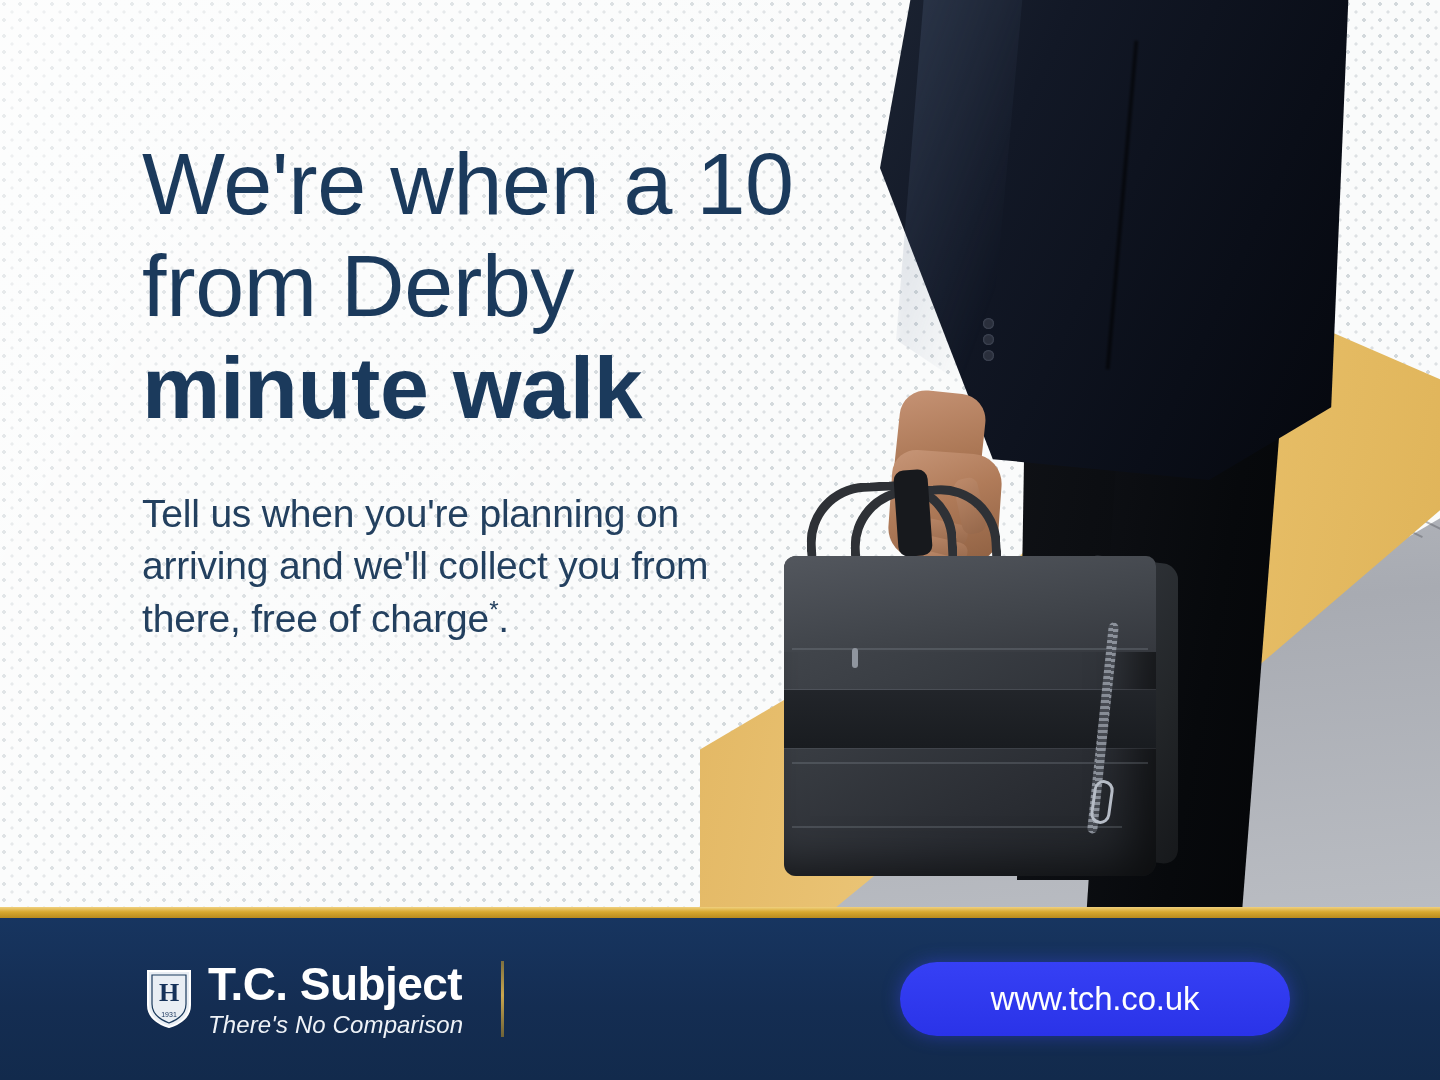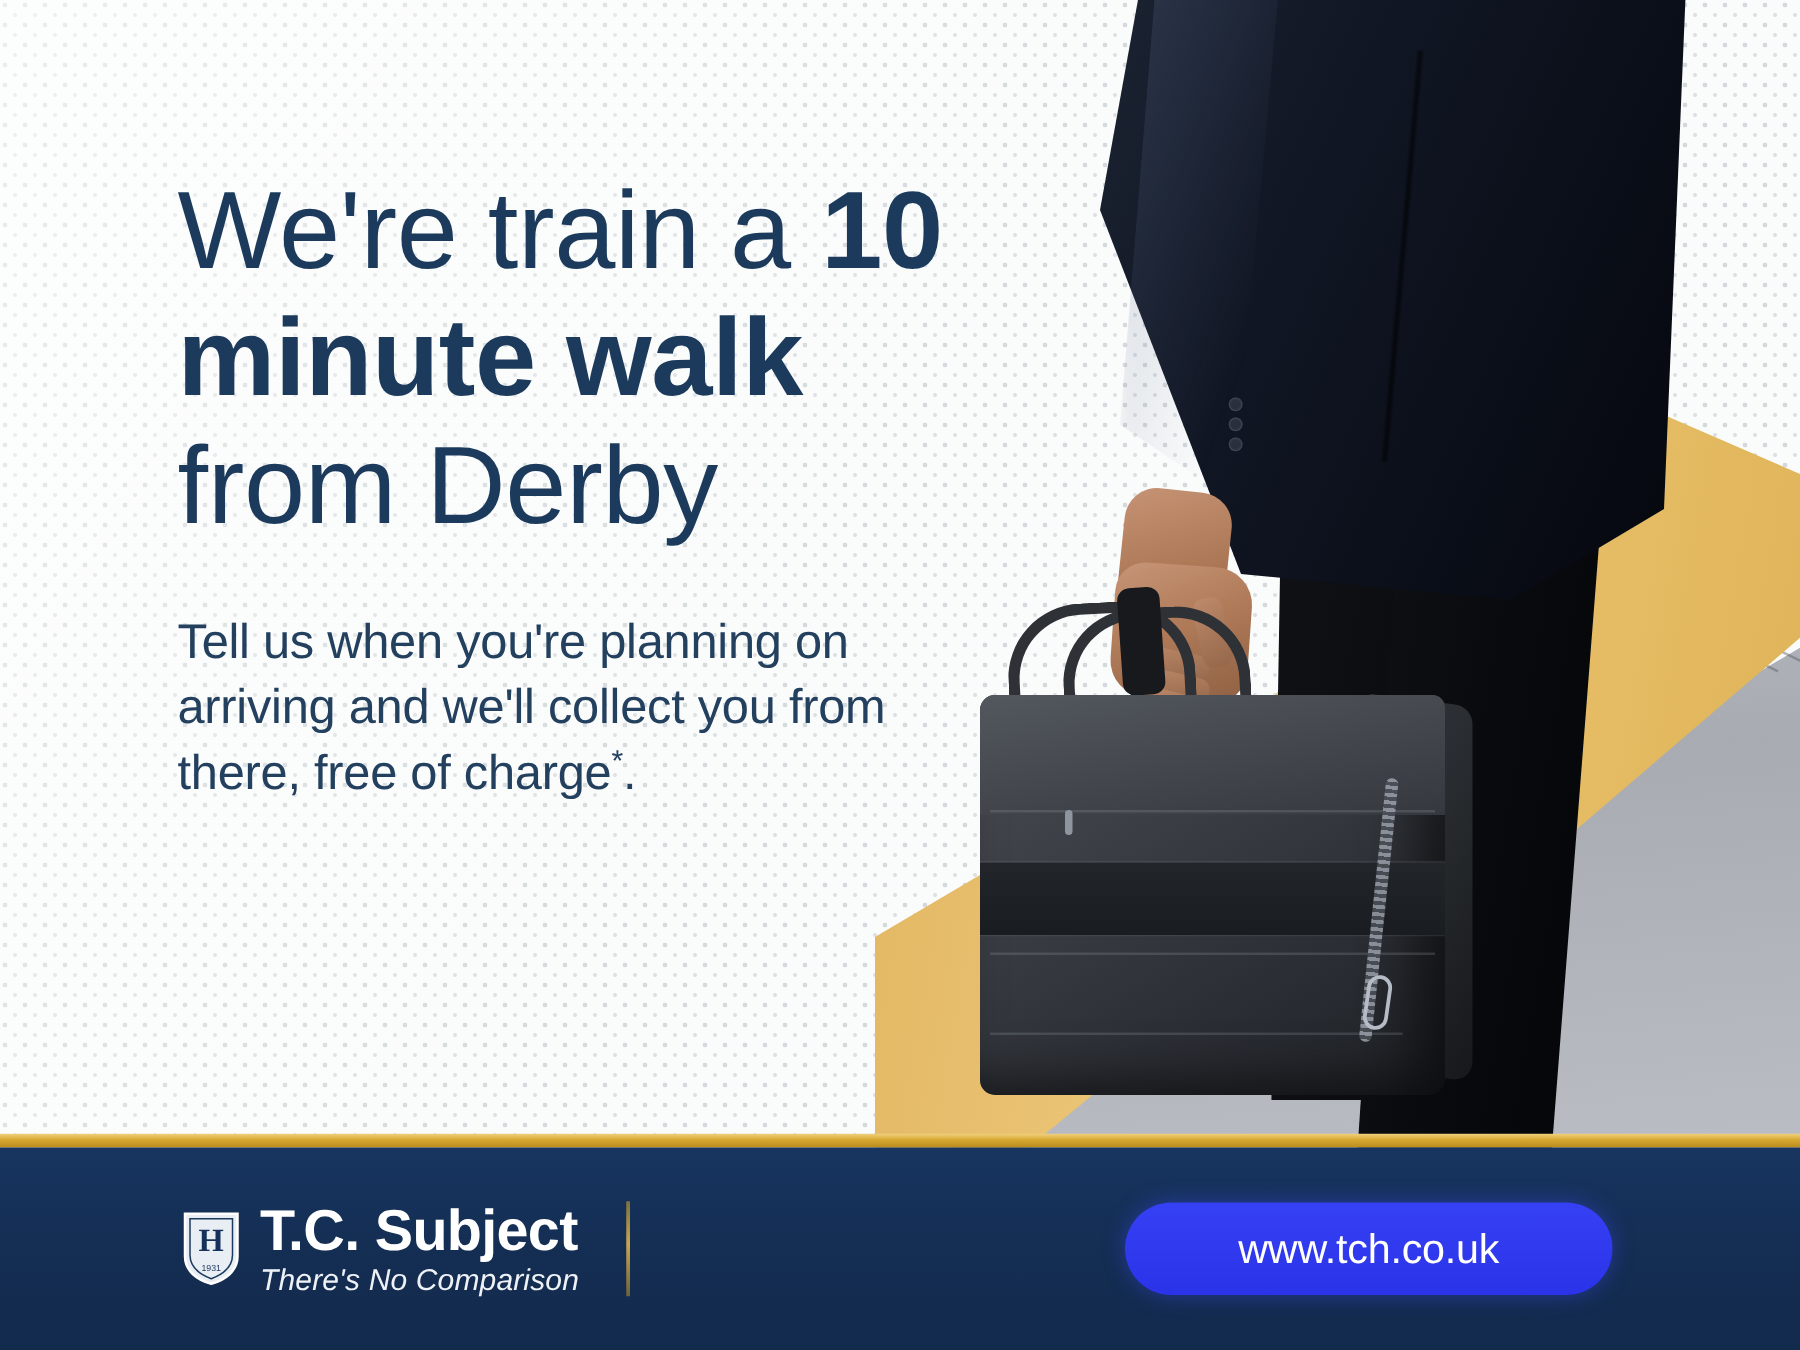--- a/index.html
+++ b/index.html
@@ -252,21 +252,21 @@
   .headline {
     color:#1b3a5c;
     letter-spacing:-0.018em;
     line-height:1.0;
   }
   .h-line { white-space:nowrap; }
   .h1 { font-size:88px; font-weight:300; padding-top:140px; }
   .h2 { font-size:88px; font-weight:700; padding-top:14px; }
   .h3 { font-size:88px; font-weight:300; padding-top:14px; }
   .h4 { font-size:88px; font-weight:300; padding-top:14px; }
-  .bold-run { font-weight:700;text-align:right; }
+  .bold-run { font-weight:400;text-align:right; }
 
   .subcopy {
     margin-top:56px;
     color:#23405f;
     font-size:39px;
     font-weight:300;
     line-height:1.34;
     letter-spacing:-0.005em;
     max-width:640px;
   }
@@ -406,23 +406,23 @@
     <div class="bag-seam bs2"></div>
     <div class="bag-seam bs3"></div>
     <div class="bag-tab"></div>
     <div class="zip"></div>
     <div class="zip-pull"></div>
   </div>
 
   <div class="copy">
 
     <div class="headline">
-      <div class="h-line h1"><span>We're train a </span><span class="bold-run">10</span></div>
+      <div class="h-line h1"><span>We're when a </span><span class="bold-run">10</span></div>
+      <div class="h-line h3">from Derby</div>
       <div class="h-line h2">minute walk</div>
-      <div class="h-line h3">from Derby</div>
     </div>
 
     <div class="subcopy"><span>Tell us when you're planning on arriving and we'll collect you from there, free of charge</span><sup>*</sup><span>.</span></div>
 
   </div>
 
   <div class="gold-rule"></div>
 
   <div class="footer">
 

